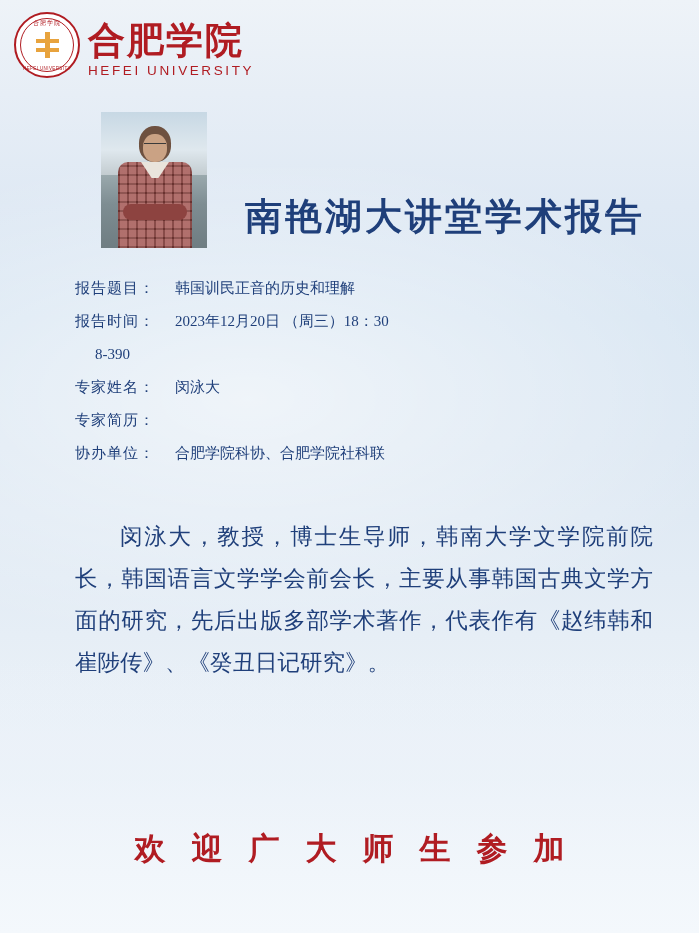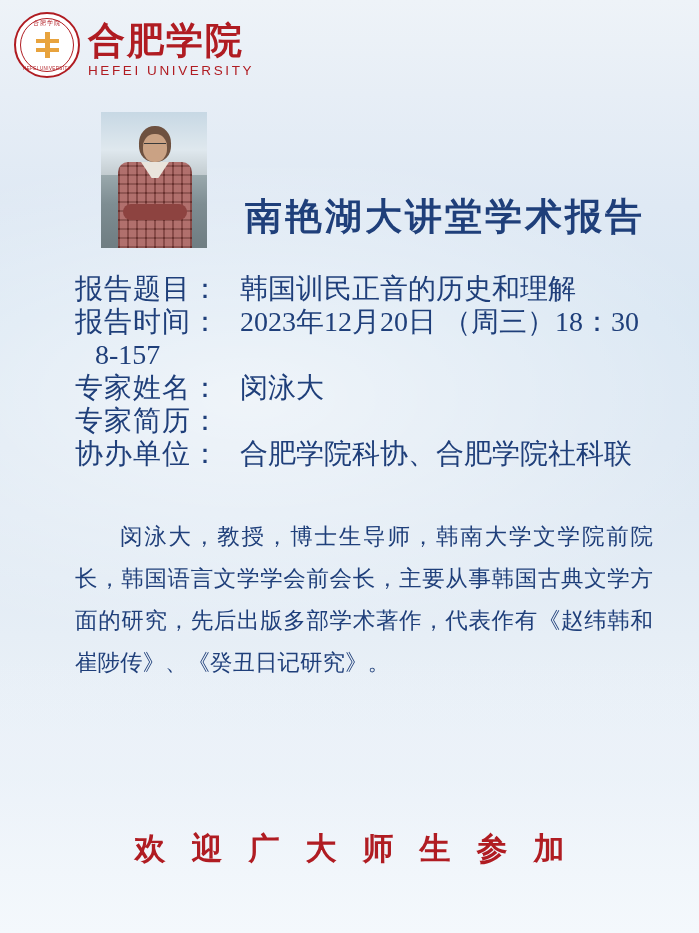--- a/index.html
+++ b/index.html
@@ -224,21 +224,21 @@
   .details {
     position: absolute;
     left: 75px;
     top: 272px;
     width: 570px;
     z-index: 3;
   }
   .detail-line {
     display: flex;
     align-items: baseline;
-    font-size: 28px;
+    font-size: 15px;
     line-height: 33px;
     color: #1f3f7a;
     font-family: "Liberation Serif", serif;
     white-space: nowrap;
     text-align: right;
   }
   .detail-label { letter-spacing: 1px; }
   .detail-value { margin-left: 20px; }
 
   .bio {
@@ -309,21 +309,21 @@
   <div class="details">
     <div class="detail-line">
       <span class="detail-label">报告题目：</span>
       <span class="detail-value">韩国训民正音的历史和理解</span>
     </div>
     <div class="detail-line">
       <span class="detail-label">报告时间：</span>
       <span class="detail-value">2023年12月20日 （周三）18：30</span>
     </div>
     <div class="detail-line">
-      <span class="detail-value">8-157</span>
+      <span class="detail-value">8-390</span>
     </div>
     <div class="detail-line">
       <span class="detail-label">专家姓名：</span>
       <span class="detail-value">闵泳大</span>
     </div>
     <div class="detail-line">
       <span class="detail-label">专家简历：</span>
       <span class="detail-value"></span>
     </div>
     <div class="detail-line">

